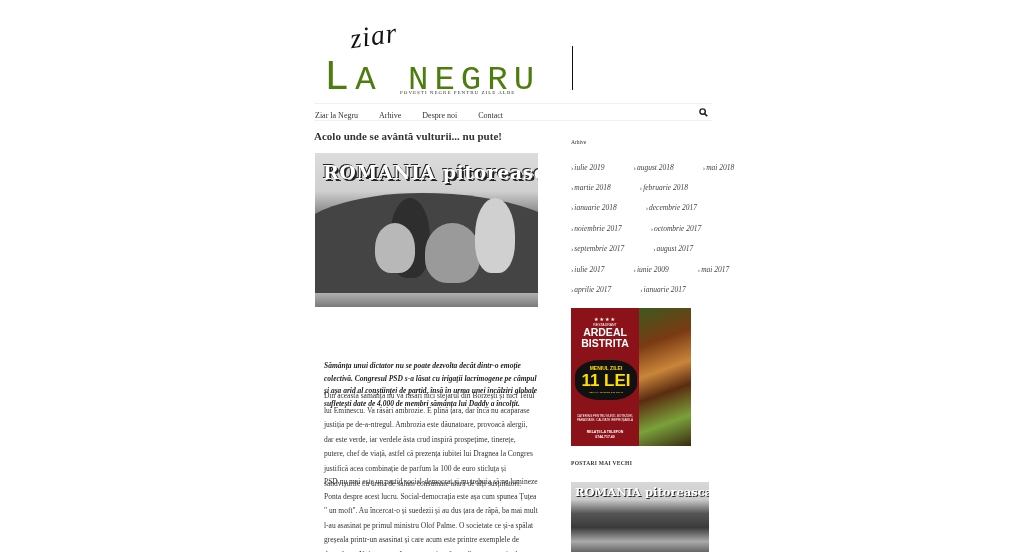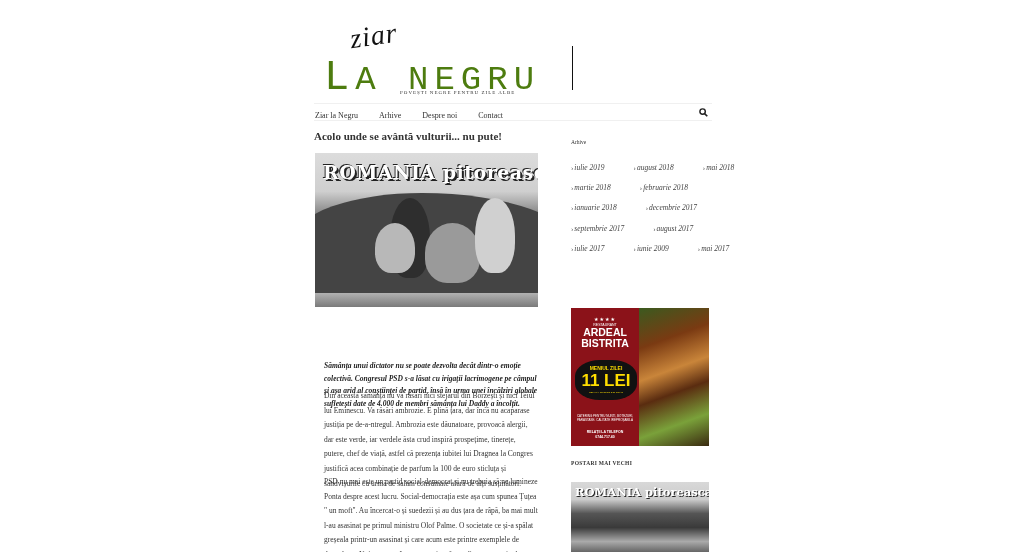--- a/index.html
+++ b/index.html
@@ -34,21 +34,21 @@
     .p2 { top: 475px; }
 
     .sidebar-heading { position: absolute; left: 571px; font-family: "Liberation Serif", serif; font-size: 5.5px; color: #333; }
     .sh1 { top: 139px; }
     .sh2 { top: 460px; font-weight: bold; letter-spacing: 0.3px; }
     .archives { position: absolute; left: 571px; top: 157px; width: 145px; }
     .arch-row { height: 20.4px; display: flex; align-items: center; white-space: nowrap; gap: 23px; }
     .arch-link { font-family: "Liberation Serif", serif; font-style: italic; font-size: 7.5px; color: #444; margin-right: 6px; cursor: pointer; }
     .arch-link .chev { font-style: normal; font-size: 7px; margin-right: 1px; }
 
-    .ad { position: absolute; left: 571px; top: 308px; width: 138px; height: 138px; display: flex; overflow: hidden; }
+    .ad { position: absolute; left: 571px; top: 308px; width: 120px; height: 138px; display: flex; overflow: hidden; }
     .ad-left { width: 68px; height: 100%; background: #8b1219; position: relative; color: #fff; text-align: center; font-family: "Liberation Sans", sans-serif; }
     .ad-right { flex: 1; background: linear-gradient(160deg, #3b5a1f 0%, #7a3a12 25%, #c9853a 45%, #5a2c10 60%, #7aa13a 80%, #3a2a10 100%); position: relative; }
     .ad-stars { position: absolute; top: 8px; width: 100%; font-size: 5px; letter-spacing: 1px; }
     .ad-rest { position: absolute; top: 15px; width: 100%; font-size: 3.5px; }
     .ad-name { position: absolute; top: 19px; width: 100%; font-weight: bold; font-size: 10.5px; line-height: 11px; }
     .ad-badge { position: absolute; left: 4px; top: 52px; width: 62px; height: 40px; background: #111; border-radius: 40%; }
     .ad-badge .m { position: absolute; top: 5px; width: 100%; font-size: 5px; color: #ffde00; font-weight: bold; }
     .ad-badge .p { position: absolute; top: 11px; width: 100%; font-size: 17px; color: #ffde00; font-weight: bold; }
     .ad-badge .s { position: absolute; top: 31px; width: 100%; font-size: 2.5px; color: #ffde00; }
     .ad-info { position: absolute; top: 106px; width: 100%; font-size: 3px; line-height: 4px; }
@@ -103,27 +103,35 @@
   </div>
   <div class="arch-row">
     <a class="arch-link"><span class="chev">›</span><span>martie 2018</span></a>
     <a class="arch-link"><span class="chev">›</span><span>februarie 2018</span></a>
   </div>
   <div class="arch-row">
     <a class="arch-link"><span class="chev">›</span><span>ianuarie 2018</span></a>
     <a class="arch-link"><span class="chev">›</span><span>decembrie 2017</span></a>
   </div>
   <div class="arch-row">
+    <a class="arch-link"><span class="chev">›</span><span>noiembrie 2017</span></a>
+    <a class="arch-link"><span class="chev">›</span><span>octombrie 2017</span></a>
+  </div>
+  <div class="arch-row">
     <a class="arch-link"><span class="chev">›</span><span>septembrie 2017</span></a>
     <a class="arch-link"><span class="chev">›</span><span>august 2017</span></a>
   </div>
   <div class="arch-row">
     <a class="arch-link"><span class="chev">›</span><span>iulie 2017</span></a>
     <a class="arch-link"><span class="chev">›</span><span>iunie 2009</span></a>
     <a class="arch-link"><span class="chev">›</span><span>mai 2017</span></a>
+  </div>
+  <div class="arch-row">
+    <a class="arch-link"><span class="chev">›</span><span>aprilie 2017</span></a>
+    <a class="arch-link"><span class="chev">›</span><span>ianuarie 2017</span></a>
   </div>
 </div>
 
 <div class="ad">
   <div class="ad-left">
     <div class="ad-stars">★★★★</div>
     <div class="ad-rest">RESTAURANT</div>
     <div class="ad-name"><span>ARDEAL</span><br><span>BISTRITA</span></div>
     <div class="ad-badge">
       <div class="m">MENIUL ZILEI</div>

